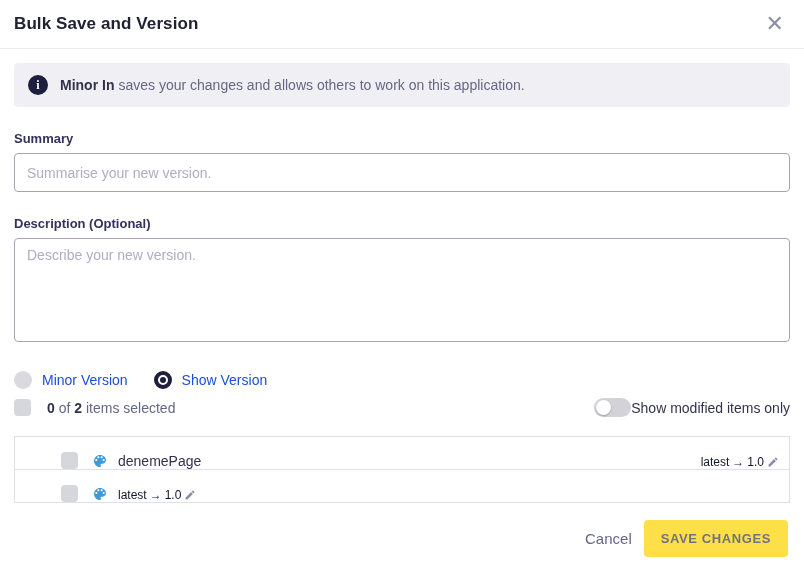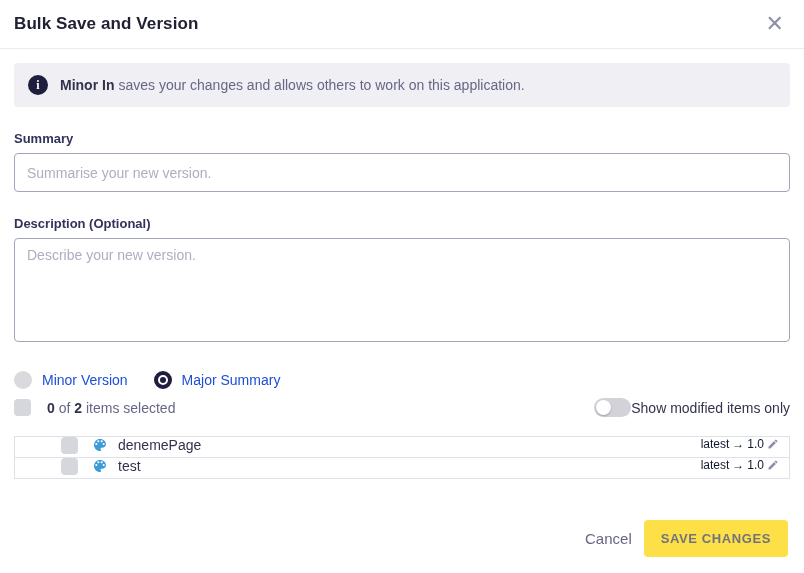--- a/index.html
+++ b/index.html
@@ -91,23 +91,23 @@
   .toggle-knob {
     position: absolute; top: 2px; left: 2px;
     width: 15px; height: 15px; border-radius: 50%;
     background: #fff; box-shadow: 0 1px 2px rgba(0,0,0,.25);
   }
   .toggle-label { font-size: 14px; color: #32324d; }
 
   
   .items-list { margin-top: 19px; }
   .item-row {
-    height: 22px;
+    height: 34px;
     border: 1px solid #e0e0e8;
-    display: flex; align-items: flex-start;
+    display: flex; align-items: flex-end;
     padding: 0 10px 0 46px;
     background: #fff;
     font-size: 14px; color: #32324d;
   }
   .item-row + .item-row { margin-top: -1px; }
   .item-row .checkbox { margin-right: 14px; }
   .palette-icon { width: 16px; height: 16px; margin-right: 10px; flex: 0 0 auto; display: inline-flex; }
   .item-name { flex: 1 1 auto; }
   .item-version { font-size: 12px; color: #0f172a; display: inline-flex; align-items: center; gap: 3px; white-space: nowrap; }
   .pencil-icon { width: 12px; height: 12px; display: inline-flex; cursor: pointer; }
@@ -159,21 +159,21 @@
     <textarea class="text-area" placeholder="Describe your new version." style=""></textarea>
 
     
     <div class="radio-row">
       <div class="radio-option">
         <span class="radio-circle disabled"></span>
         <span>Minor Version</span>
       </div>
       <div class="radio-option">
         <span class="radio-circle selected"></span>
-        <span>Major Summary</span>
+        <span>Show Version</span>
       </div>
     </div>
 
     
     <div class="selection-row">
       <div class="selection-left">
         <span class="checkbox"></span>
         <span>
           <b>0</b>
           <span>of</span>
@@ -212,21 +212,20 @@
         </span>
       </div>
 
       <div class="item-row">
         <span class="checkbox"></span>
         <span class="palette-icon">
           <svg viewBox="0 0 24 24" width="16" height="16" fill="#3d9bd9">
               <path d="M12 3c-4.97 0-9 4.03-9 9s4.03 9 9 9c.83 0 1.5-.67 1.5-1.5 0-.39-.15-.74-.39-1.01-.23-.26-.38-.61-.38-.99 0-.83.67-1.5 1.5-1.5H16c2.76 0 5-2.24 5-5 0-4.42-4.03-8-9-8zm-5.5 9c-.83 0-1.5-.67-1.5-1.5S5.67 9 6.5 9 8 9.67 8 10.5 7.33 12 6.5 12zm3-4C8.67 8 8 7.33 8 6.5S8.67 5 9.5 5s1.5.67 1.5 1.5S10.33 8 9.5 8zm5 0c-.83 0-1.5-.67-1.5-1.5S13.67 5 14.5 5s1.5.67 1.5 1.5S15.33 8 14.5 8zm3 4c-.83 0-1.5-.67-1.5-1.5s.67-1.5 1.5-1.5 1.5.67 1.5 1.5-.67 1.5-1.5 1.5z"></path>
             </svg>
         </span>
-        <span class="item-name">test</span>
         <span class="item-version">
           <span>latest</span>
           <span>→</span>
           <span>1.0</span>
           <span class="pencil-icon">
             <svg viewBox="0 0 24 24" width="12" height="12" fill="#8e8ea9">
                 <path d="M3 17.25V21h3.75L17.81 9.94l-3.75-3.75L3 17.25zM20.71 7.04a.996.996 0 0 0 0-1.41l-2.34-2.34a.996.996 0 0 0-1.41 0l-1.83 1.83 3.75 3.75 1.83-1.83z"></path>
               </svg>
           </span>
         </span>

